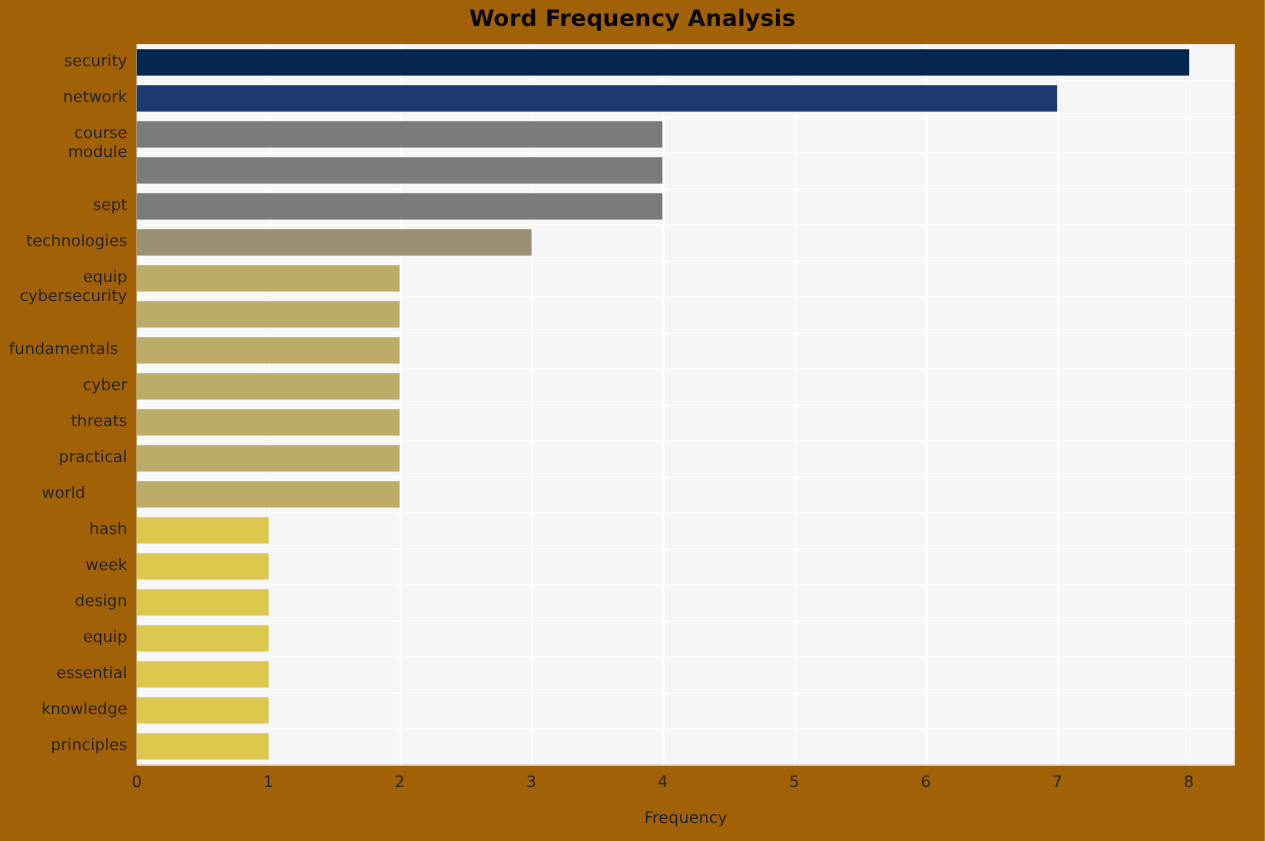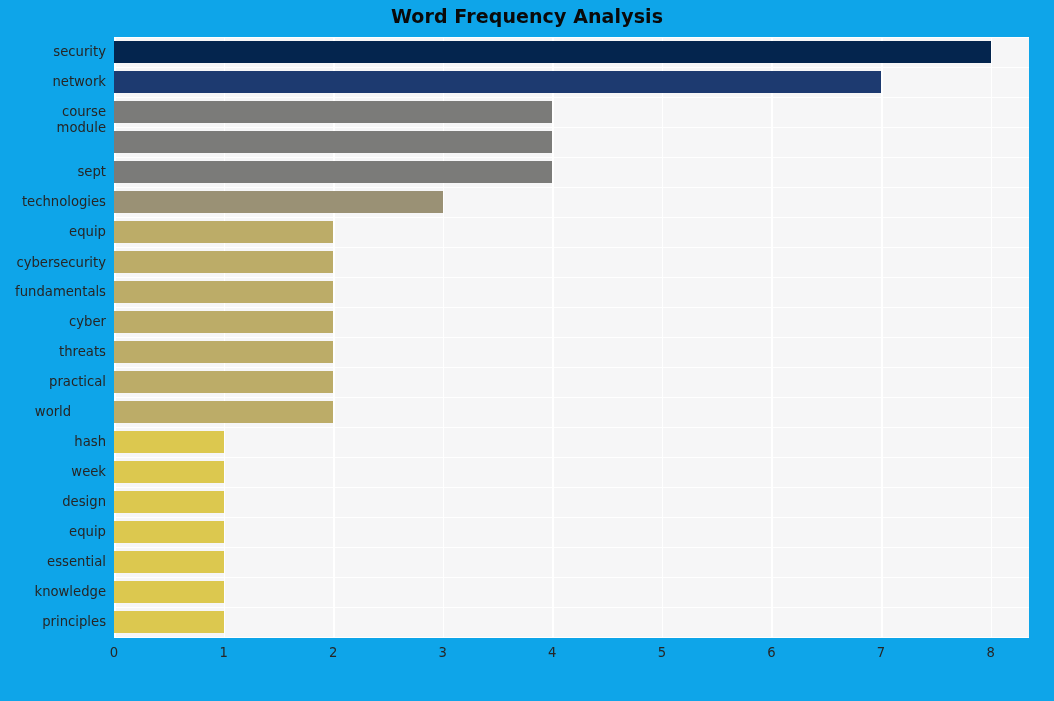--- a/index.html
+++ b/index.html
@@ -13,21 +13,21 @@
     font-family: "DejaVu Sans", "Liberation Sans", sans-serif;
     overflow: hidden;
     position: relative;
   }
 
   #figure {
     position: absolute;
     left: 0; top: 0;
     width: 1054px;
     height: 701px;
-    background: #0ea5e9;
+    background: #a16207;
   }
 
   
   #chart-title {
     position: absolute;
     left: 0;
     top: 5px;
     width: 1054px;
     text-align: center;
     font-size: 19px;
@@ -186,22 +186,22 @@
   </div>
 
   <div id="ylabels">
       <div class="ylabel" style="top: 8px;">security</div>
       <div class="ylabel" style="top: 38px;">network</div>
       <div class="ylabel" style="top: 68px;">course</div>
       <div class="ylabel" style="top: 84px;">module</div>
       <div class="ylabel" style="top: 128px;">sept</div>
       <div class="ylabel" style="top: 158px;">technologies</div>
       <div class="ylabel" style="top: 188px;">equip</div>
-      <div class="ylabel" style="top: 219px;">cybersecurity</div>
-      <div class="ylabel" style="top: 248px;">fundamentals</div>
+      <div class="ylabel" style="top: 204px;">cybersecurity</div>
+      <div class="ylabel" style="top: 248px; text-align: center;">fundamentals</div>
       <div class="ylabel" style="top: 278px;">cyber</div>
       <div class="ylabel" style="top: 308px;">threats</div>
       <div class="ylabel" style="top: 338px;">practical</div>
       <div class="ylabel" style="top: 368px; text-align: center;">world</div>
       <div class="ylabel" style="top: 398px;">hash</div>
       <div class="ylabel" style="top: 428px;">week</div>
       <div class="ylabel" style="top: 458px;">design</div>
       <div class="ylabel" style="top: 488px;">equip</div>
       <div class="ylabel" style="top: 518px;">essential</div>
       <div class="ylabel" style="top: 548px;">knowledge</div>
@@ -213,14 +213,15 @@
       <div class="xlabel" style="left: 109.581px;">1</div>
       <div class="xlabel" style="left: 219.162px;">2</div>
       <div class="xlabel" style="left: 328.743px;">3</div>
       <div class="xlabel" style="left: 438.323px;">4</div>
       <div class="xlabel" style="left: 547.904px;">5</div>
       <div class="xlabel" style="left: 657.485px;">6</div>
       <div class="xlabel" style="left: 767.066px;">7</div>
       <div class="xlabel" style="left: 876.647px;">8</div>
     </div>
 
+  <div id="xaxis-title">Frequency</div>
 
 </div>
 
 </body></html>

